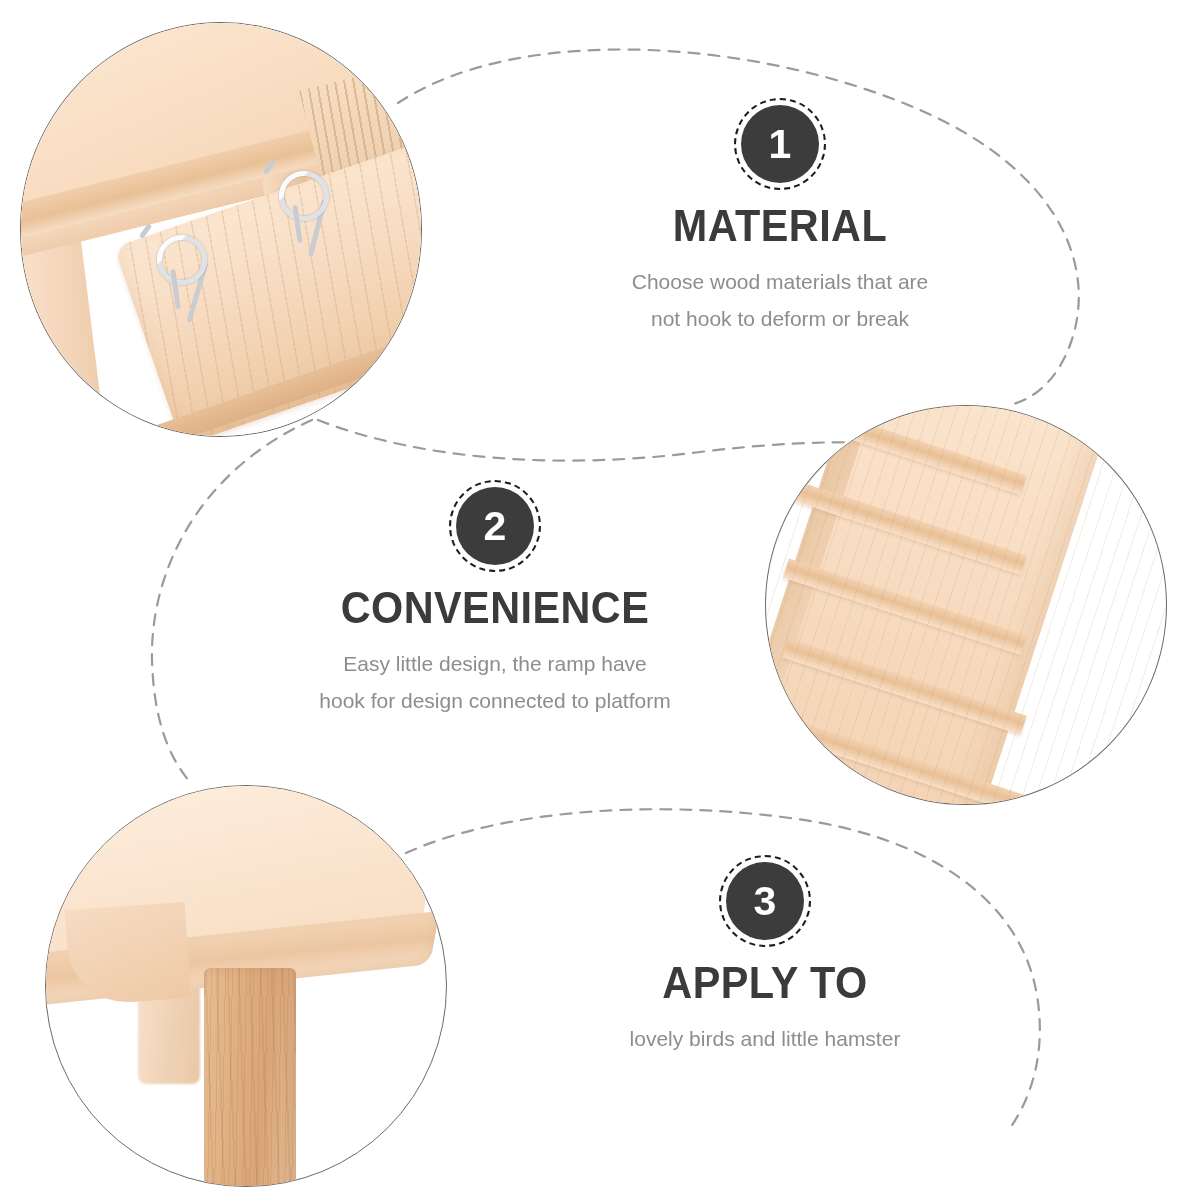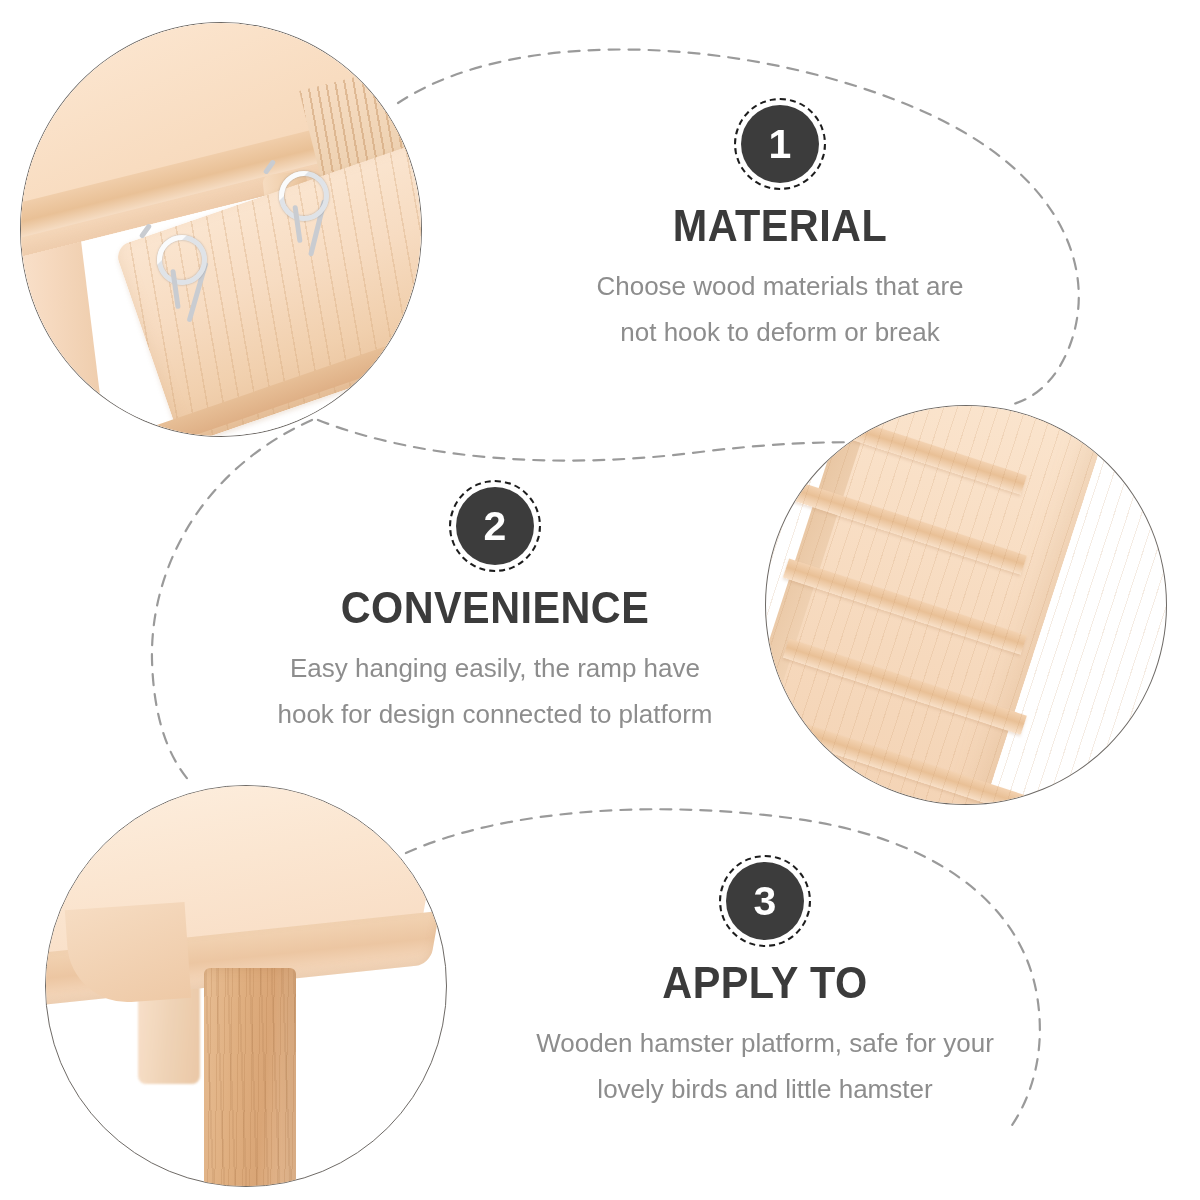--- a/index.html
+++ b/index.html
@@ -167,21 +167,21 @@
     border-radius:50%;border:2.5px dashed #1c1c1c;
   }
   .heading{
     margin:18px 0 0;
     font-size:44px;font-weight:700;letter-spacing:.5px;
     color:#3b3b3b;
     font-family:"Liberation Sans", sans-serif;
     transform:scaleX(.94);
   }
   .body-line{
-    font-size:26px;color:#8d8d8d;line-height:1.78;
+    font-size:21px;color:#8d8d8d;line-height:1.78;
     font-family:"Liberation Sans", sans-serif;
     font-weight:400;
   }
   .body{margin-top:12px;}
 
   .b1{left:470px;top:105px;width:620px;}
   .b2{left:185px;top:487px;width:620px;}
   .b3{left:455px;top:862px;width:620px;}
 </style>
 </head>
@@ -260,29 +260,28 @@
       <div class="body-line">not hook to deform or break</div>
     </div>
   </div>
 
   <div class="block b2">
     <div class="badge">
       <span>2</span>
     </div>
     <h2 class="heading">CONVENIENCE</h2>
     <div class="body">
-      <div class="body-line">Easy hanging easily, the ramp have</div>
+      <div class="body-line">Easy little design, the ramp have</div>
       <div class="body-line">hook for design connected to platform</div>
     </div>
   </div>
 
   <div class="block b3">
     <div class="badge">
       <span>3</span>
     </div>
     <h2 class="heading">APPLY TO</h2>
     <div class="body">
-      <div class="body-line">Wooden hamster platform, safe for your</div>
       <div class="body-line">lovely birds and little hamster</div>
     </div>
   </div>
 
 </div>
 
 </body></html>

